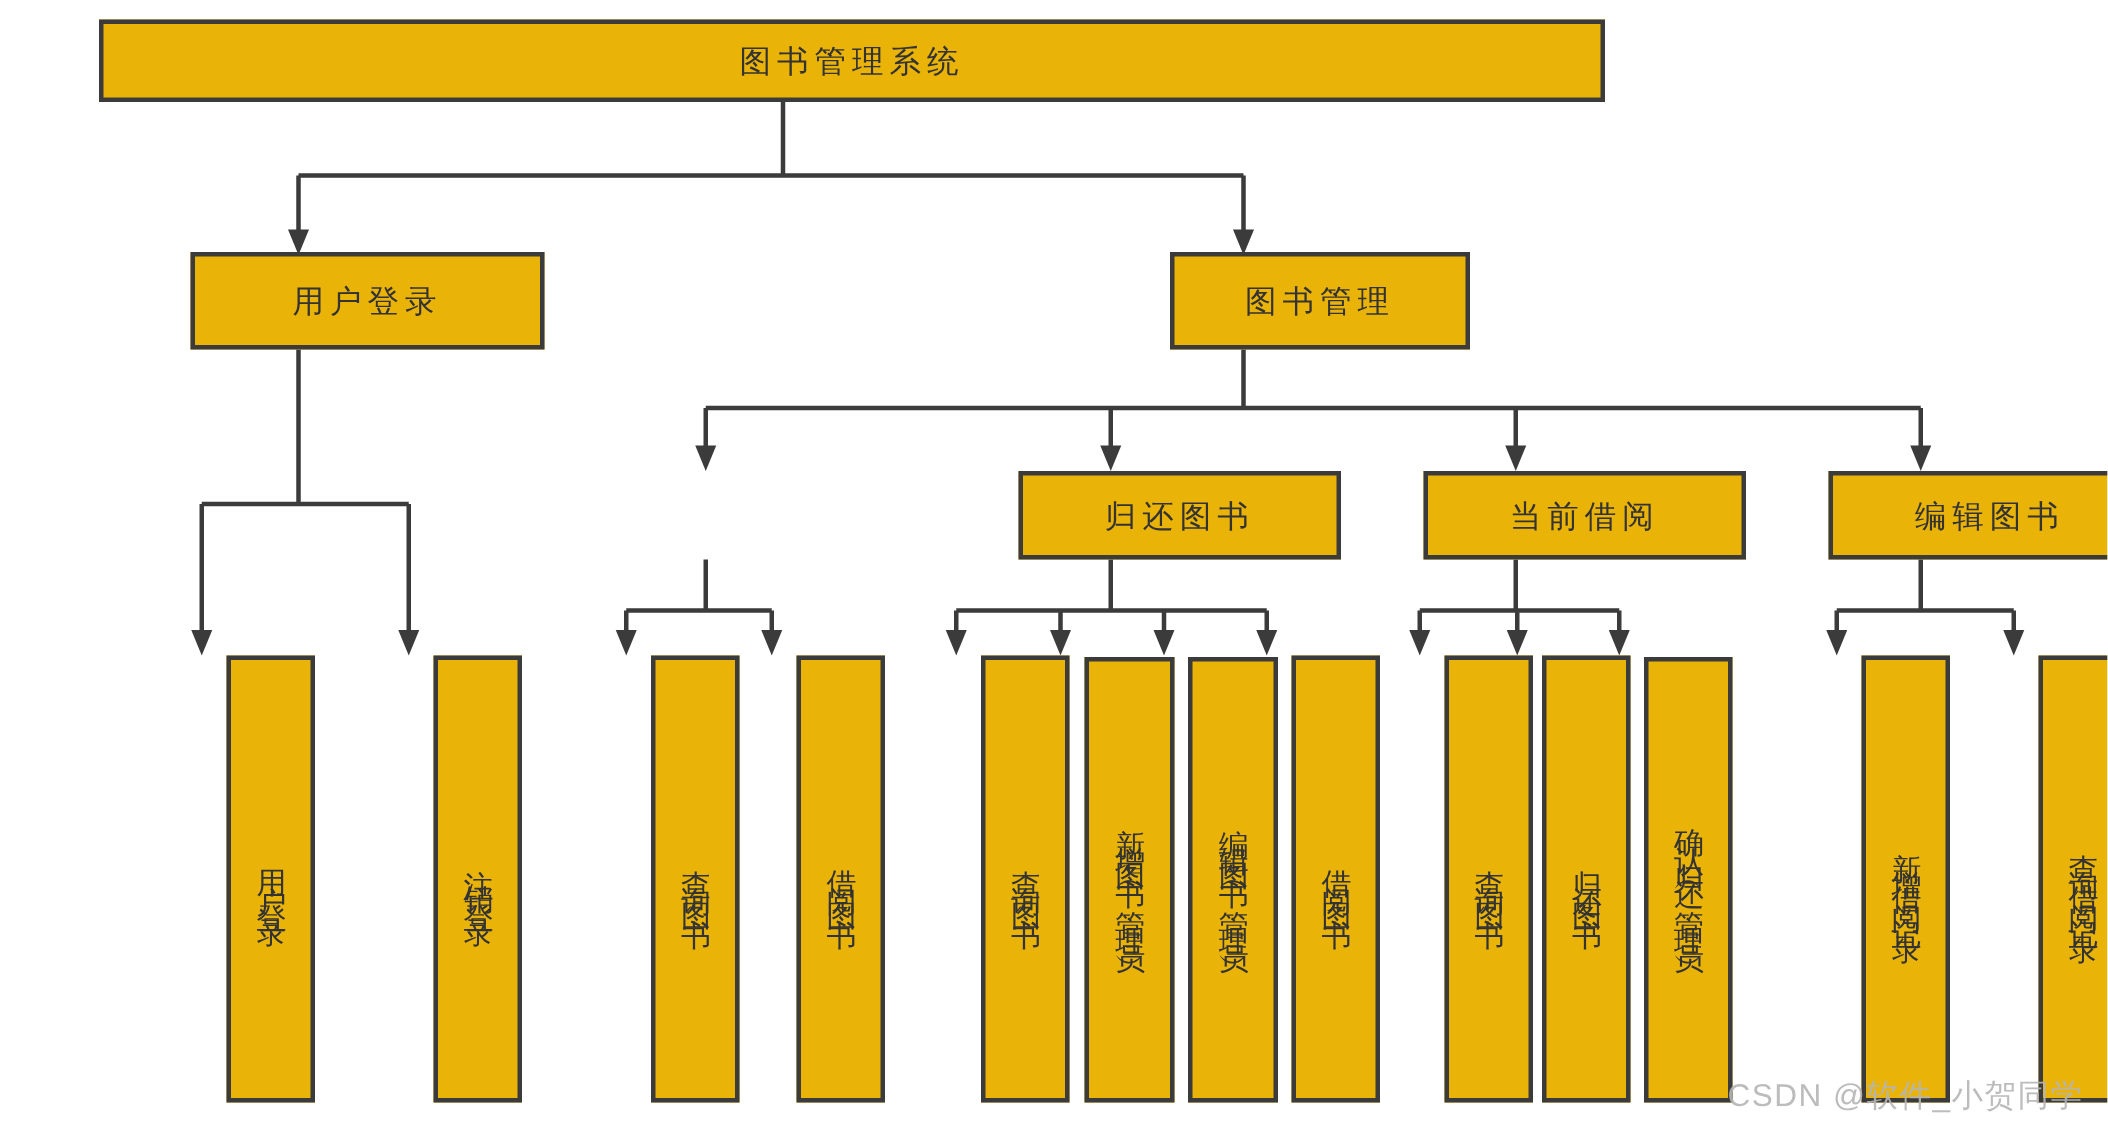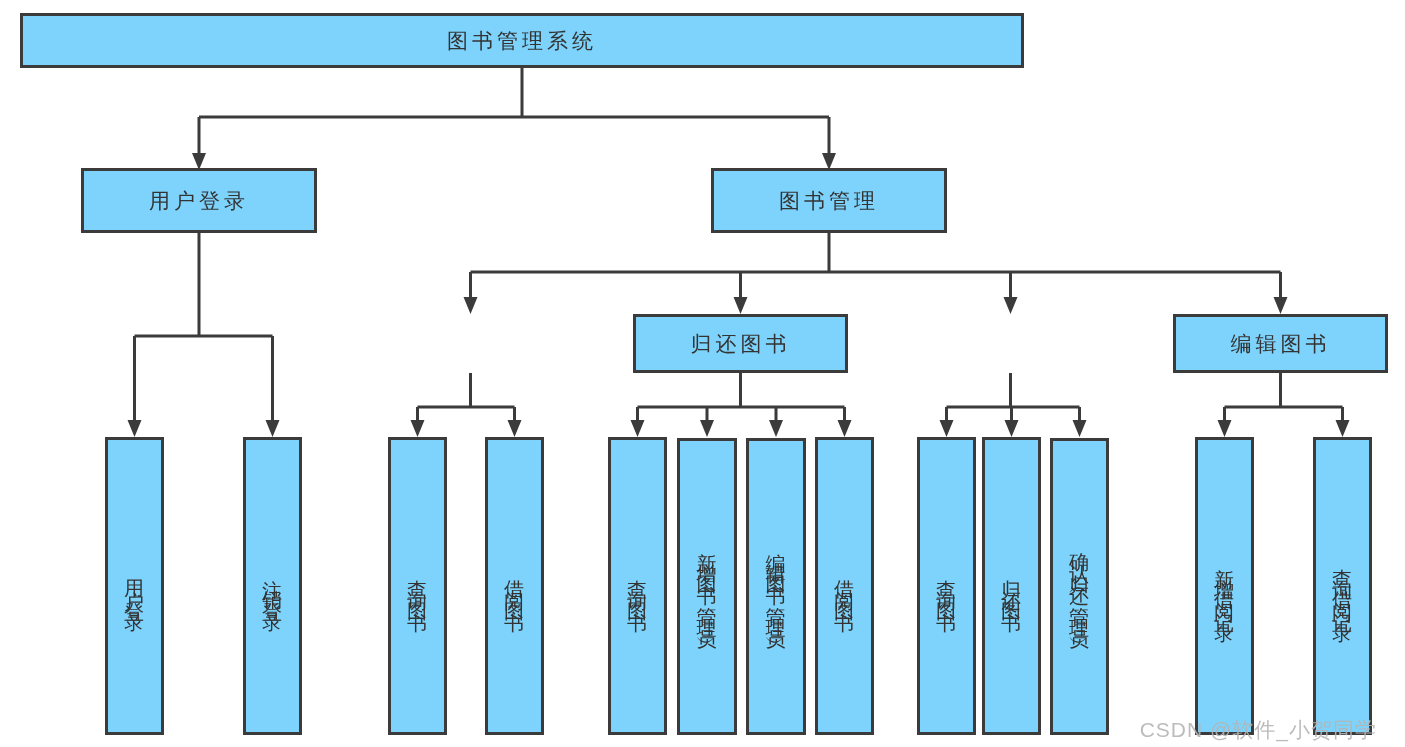--- a/index.html
+++ b/index.html
@@ -17,41 +17,42 @@
     font-family:"Liberation Sans","DejaVu Sans",sans-serif;
     color:var(--text);
   }
   .connector{position:absolute;left:0;top:0;}
   .connector path{stroke:var(--line);stroke-width:3;fill:none;}
   .connector polygon{fill:var(--line);stroke:none;}
   .node{
     position:absolute;
     box-sizing:border-box;
     border:3px solid var(--line);
-    background:#7dd3fc;
+    background:#eab308;
     display:flex;
     align-items:center;
     justify-content:center;
     color:var(--text);
+    margin-left:46px;
   }
   .node.h{
     font-size:21px;
     letter-spacing:4px;
     white-space:nowrap;
   }
   .node.v{
     writing-mode:vertical-rl;
     text-orientation:mixed;
     font-size:20px;
     letter-spacing:11px;
     line-height:1;
   }
   .watermark{
     position:absolute;
-    right:28px;
+    right:16px;
     bottom:3px;
     font-size:21px;
     letter-spacing:1px;
     color:var(--watermark);
     opacity:.9;
     z-index:5;
     white-space:nowrap;
   }
 </style>
 </head>
@@ -94,23 +95,24 @@
     <polygon points="939.5,420 953.5,420 946.5,437"></polygon>
     <polygon points="1004.5,420 1018.5,420 1011.5,437"></polygon>
     <polygon points="1072.5,420 1086.5,420 1079.5,437"></polygon>
     <polygon points="1217.5,420 1231.5,420 1224.5,437"></polygon>
     <polygon points="1335.5,420 1349.5,420 1342.5,437"></polygon>
   </svg>
 
   <div class="node h" style="left:20px;top:13px;width:1004px;height:55px">图书管理系统</div>
 
   <div class="node h" style="left:81px;top:168px;width:236px;height:65px">用户登录</div>
-  <div class="node h" style="left:711px;top:168px;width:236px;height:65px">图书管理</div>
+  <div class="node h" style="left:734px;top:168px;width:200px;height:65px">图书管理</div>
 
   <div class="node h" style="left:633px;top:314px;width:215px;height:59px">归还图书</div>
+  <div class="node h" style="left:903px;top:314px;width:215px;height:59px">当前借阅</div>
   <div class="node h" style="left:1173px;top:314px;width:215px;height:59px">编辑图书</div>
 
   <div class="node v" style="left:105px;top:437px;width:59px;height:298px">用户登录</div>
   <div class="node v" style="left:243px;top:437px;width:59px;height:298px">注销登录</div>
 
   <div class="node v" style="left:388px;top:437px;width:59px;height:298px">查询图书</div>
   <div class="node v" style="left:485px;top:437px;width:59px;height:298px">借阅图书</div>
 
   <div class="node v" style="left:608px;top:437px;width:59px;height:298px">查询图书</div>
   <div class="node v" style="left:677px;top:438px;width:60px;height:297px">新增图书（管理员）</div>

